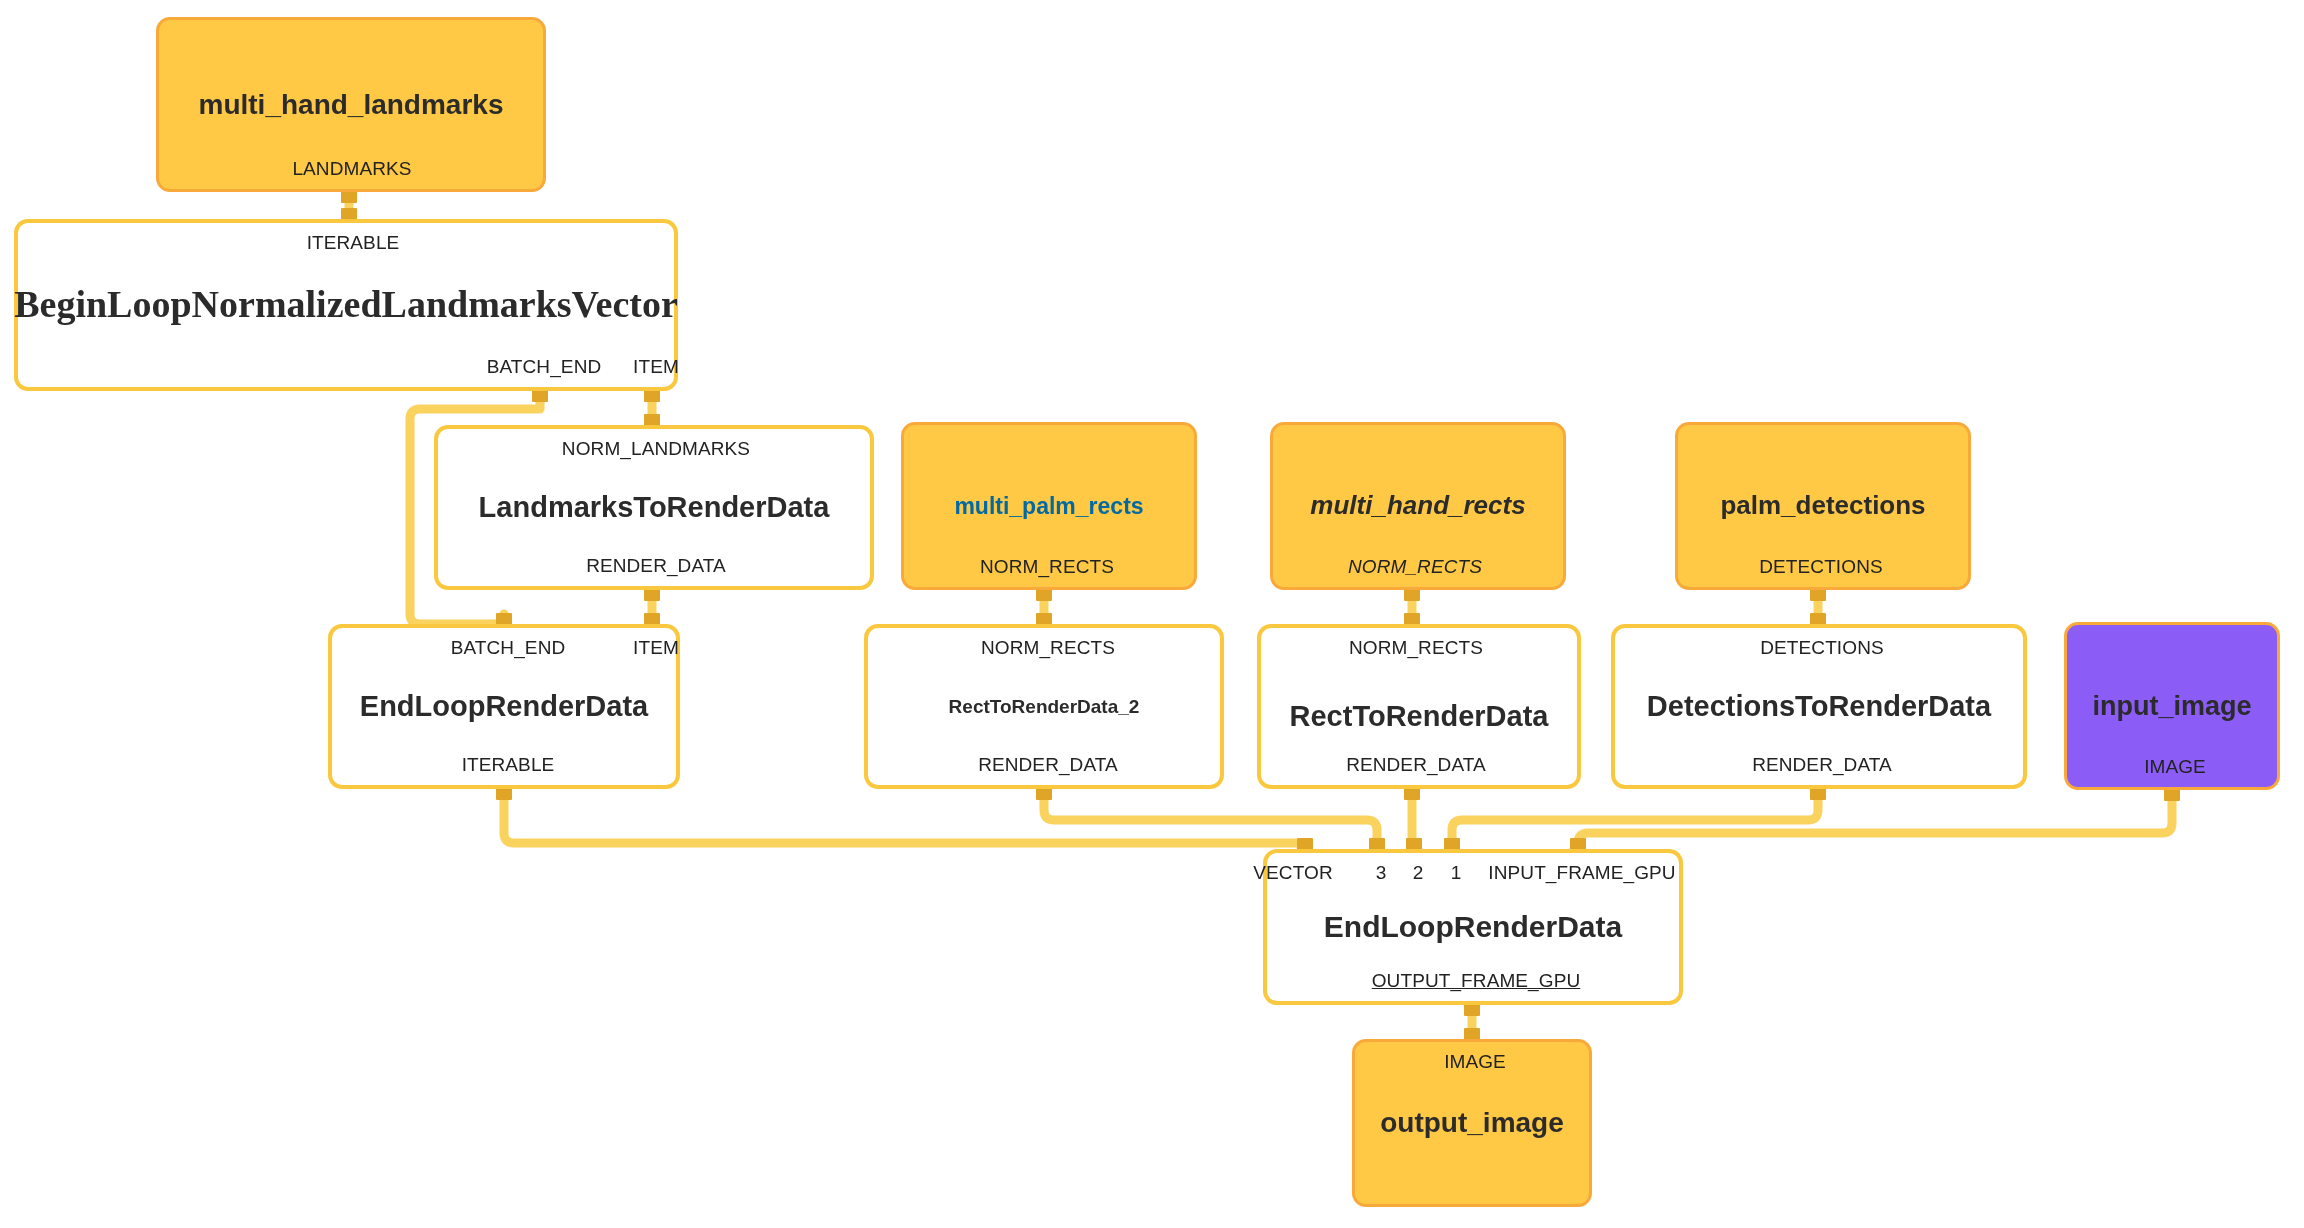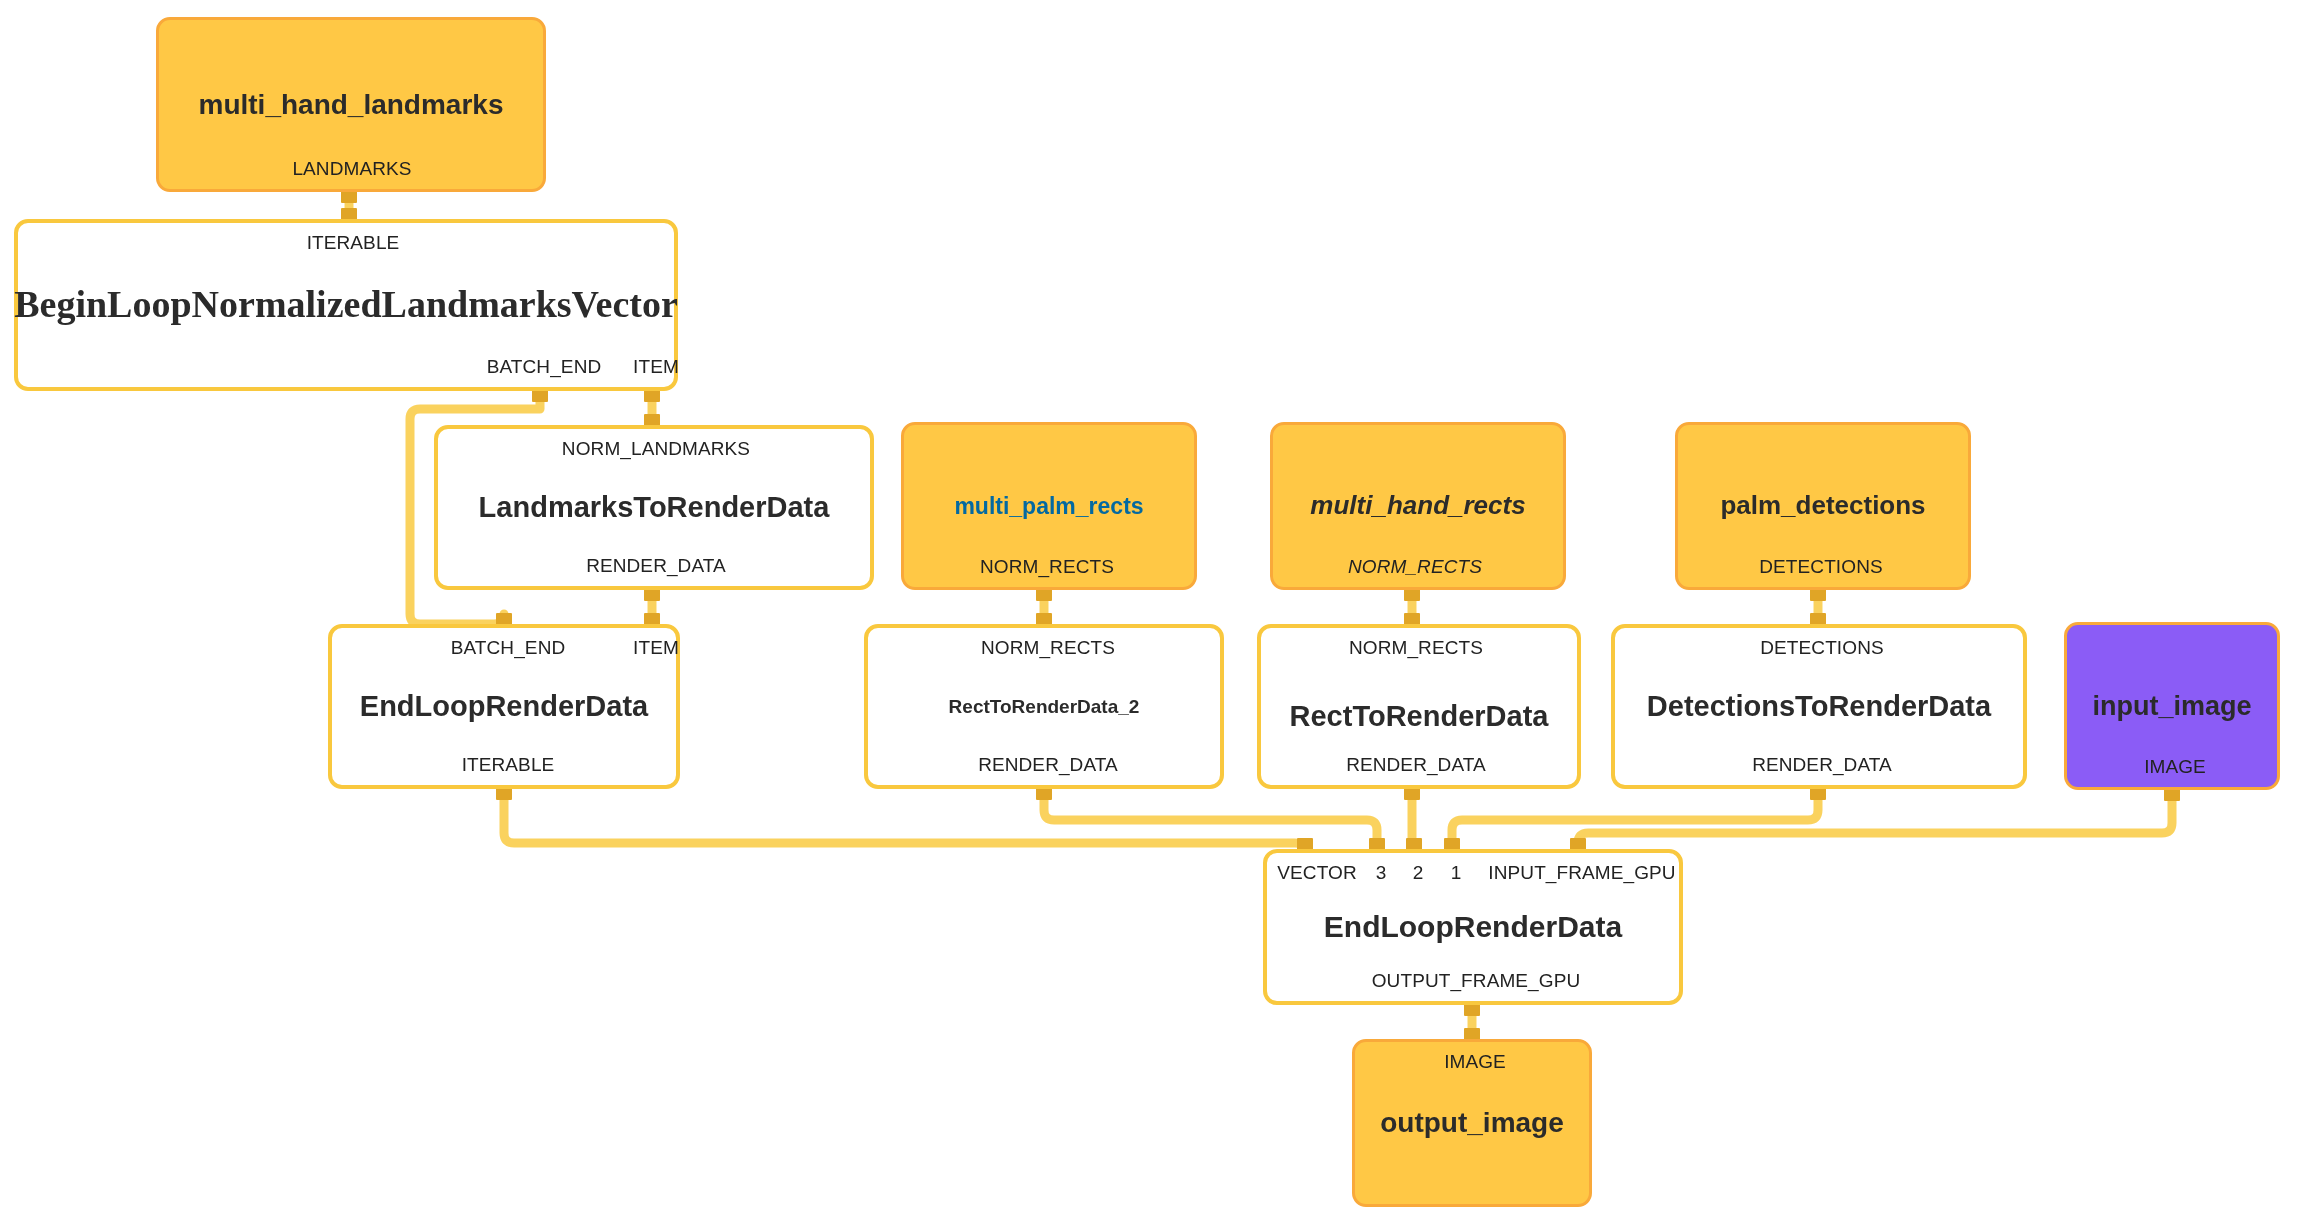--- a/index.html
+++ b/index.html
@@ -168,26 +168,26 @@
         <div class="port-label out" style="left: 108px;">IMAGE</div>
       </div>
       <div class="port-dot" style="left: 1305px; top: 849px; background: rgb(224, 165, 38);"></div>
       <div class="port-dot" style="left: 1377px; top: 849px; background: rgb(224, 165, 38);"></div>
       <div class="port-dot" style="left: 1414px; top: 849px; background: rgb(224, 165, 38);"></div>
       <div class="port-dot" style="left: 1452px; top: 849px; background: rgb(224, 165, 38);"></div>
       <div class="port-dot" style="left: 1578px; top: 849px; background: rgb(224, 165, 38);"></div>
       <div class="port-dot" style="left: 1472px; top: 1005px; background: rgb(224, 165, 38);"></div>
       <div class="node calc" style="left: 1263px; top: 849px; width: 420px; height: 156px; background: rgb(255, 255, 255); border-color: rgb(249, 200, 62);">
         <div class="node-title" style="font-size: 30px; color: rgb(43, 43, 43);">EndLoopRenderData</div>
-        <div class="port-label in" style="left: 50px; text-align: center;">VECTOR</div>
+        <div class="port-label in" style="left: 26px; text-align: center;">VECTOR</div>
         <div class="port-label in" style="left: 114px;">3</div>
         <div class="port-label in" style="left: 151px;">2</div>
         <div class="port-label in" style="left: 189px;">1</div>
         <div class="port-label in" style="left: 315px;">INPUT_FRAME_GPU</div>
-        <div class="port-label out" style="left: 209px;">OUTPUT_FRAME_GPU</div>
+        <div class="port-label out" style="left: 209px; text-decoration: underline;">OUTPUT_FRAME_GPU</div>
       </div>
       <div class="port-dot" style="left: 1472px; top: 1039px; background: rgb(224, 165, 38);"></div>
       <div class="node stream" style="left: 1352px; top: 1039px; width: 240px; height: 168px; background: rgb(255, 200, 69); border-color: rgb(249, 169, 58);">
         <div class="node-title" style="font-size: 28px; color: rgb(43, 43, 43);">output_image</div>
         <div class="port-label in" style="left: 120px;">IMAGE</div>
       </div>
     </div>
 </div>
 
 </body></html>

